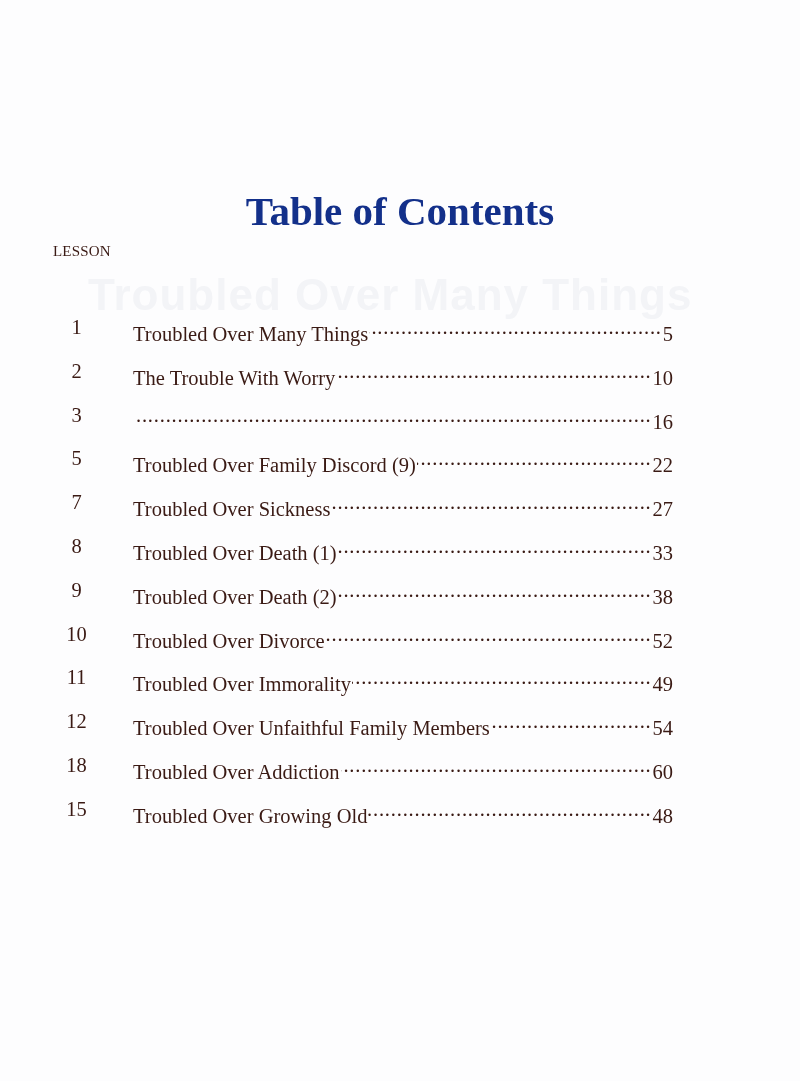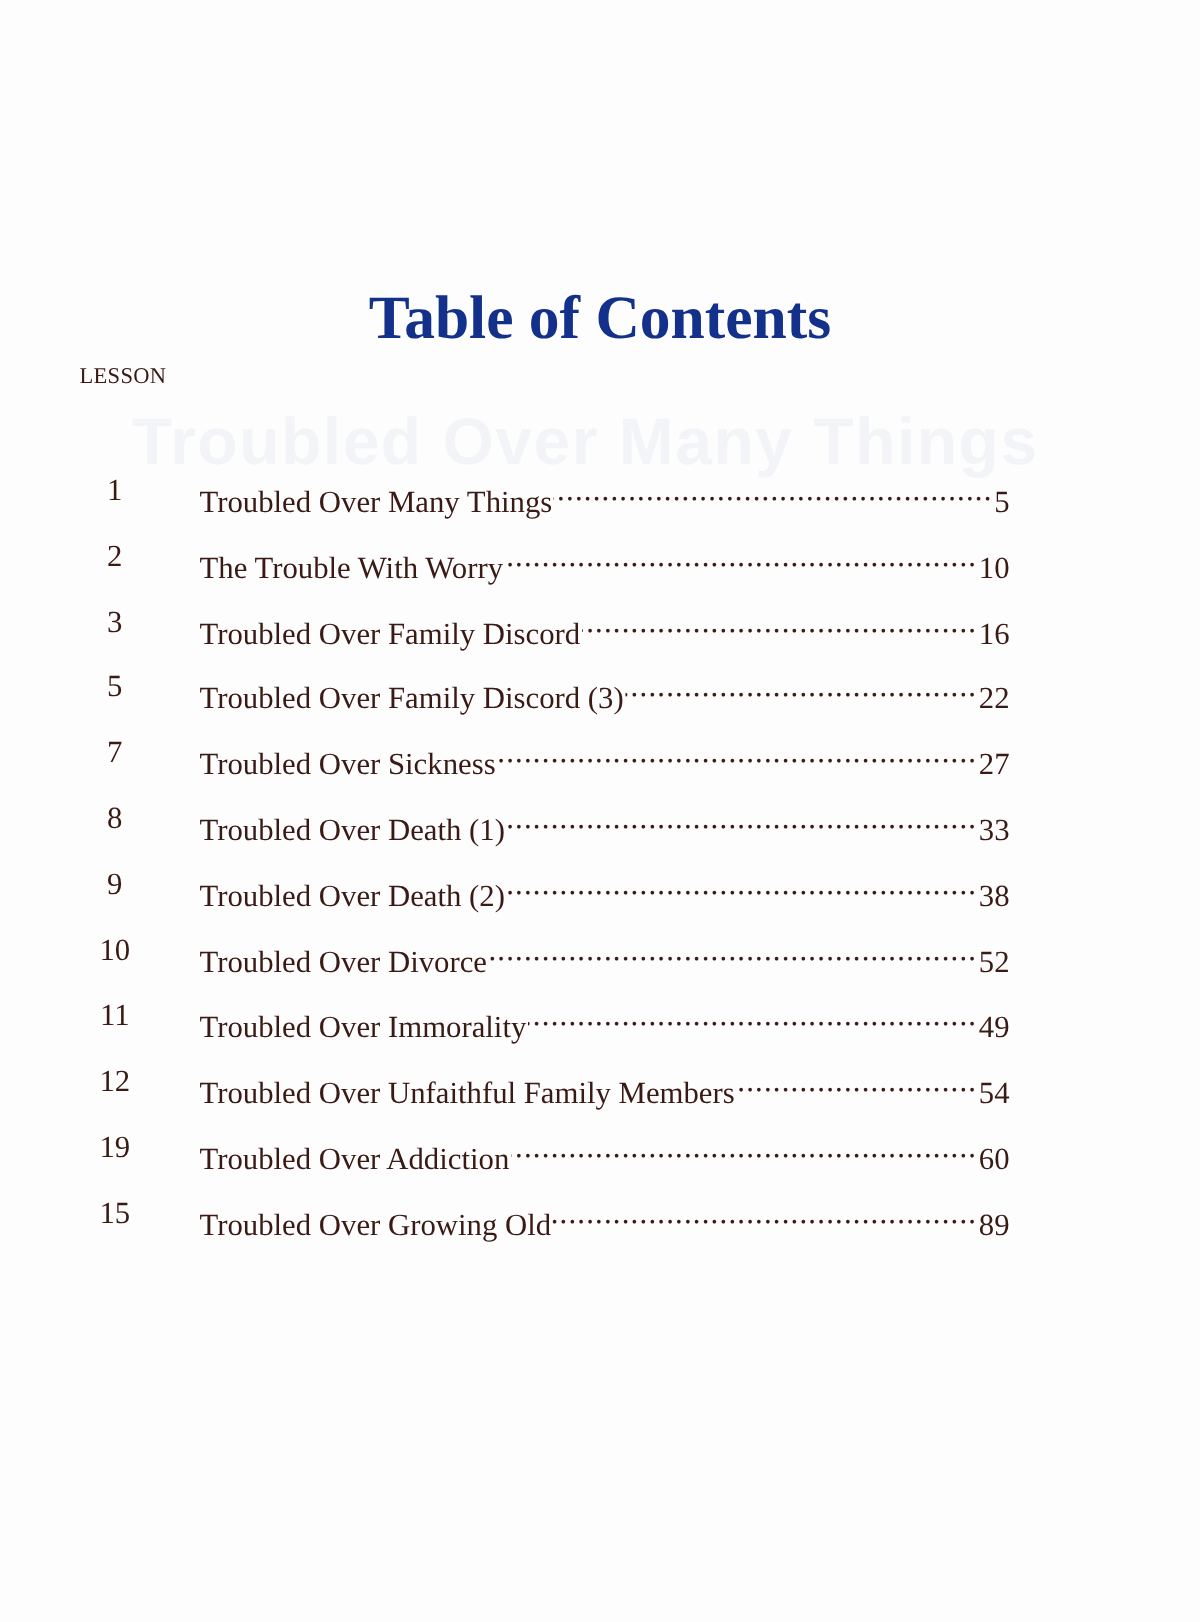--- a/index.html
+++ b/index.html
@@ -133,29 +133,28 @@
       <span class="toc-num">2</span>
       <span class="toc-line">
         <span class="toc-title">The Trouble With Worry</span>
         <span class="toc-dots"></span>
         <span class="toc-page">10</span>
       </span>
     </li>
     <li class="toc-row">
       <span class="toc-num">3</span>
       <span class="toc-line">
-        <span class="toc-title">Troubled Over Family Discord</span>
         <span class="toc-dots"></span>
         <span class="toc-page">16</span>
       </span>
     </li>
     <li class="toc-row">
       <span class="toc-num">5</span>
       <span class="toc-line">
-        <span class="toc-title">Troubled Over Family Discord (3)</span>
+        <span class="toc-title">Troubled Over Family Discord (9)</span>
         <span class="toc-dots"></span>
         <span class="toc-page">22</span>
       </span>
     </li>
     <li class="toc-row">
       <span class="toc-num">7</span>
       <span class="toc-line">
         <span class="toc-title">Troubled Over Sickness</span>
         <span class="toc-dots"></span>
         <span class="toc-page">27</span>
@@ -195,30 +194,30 @@
     </li>
     <li class="toc-row">
       <span class="toc-num">12</span>
       <span class="toc-line">
         <span class="toc-title">Troubled Over Unfaithful Family Members</span>
         <span class="toc-dots"></span>
         <span class="toc-page">54</span>
       </span>
     </li>
     <li class="toc-row">
-      <span class="toc-num">19</span>
+      <span class="toc-num">18</span>
       <span class="toc-line">
         <span class="toc-title">Troubled Over Addiction</span>
         <span class="toc-dots"></span>
         <span class="toc-page">60</span>
       </span>
     </li>
     <li class="toc-row">
       <span class="toc-num">15</span>
       <span class="toc-line">
         <span class="toc-title">Troubled Over Growing Old</span>
         <span class="toc-dots"></span>
-        <span class="toc-page">89</span>
+        <span class="toc-page">48</span>
       </span>
     </li>
   </ul>
 
 </div>
 
 </body></html>

